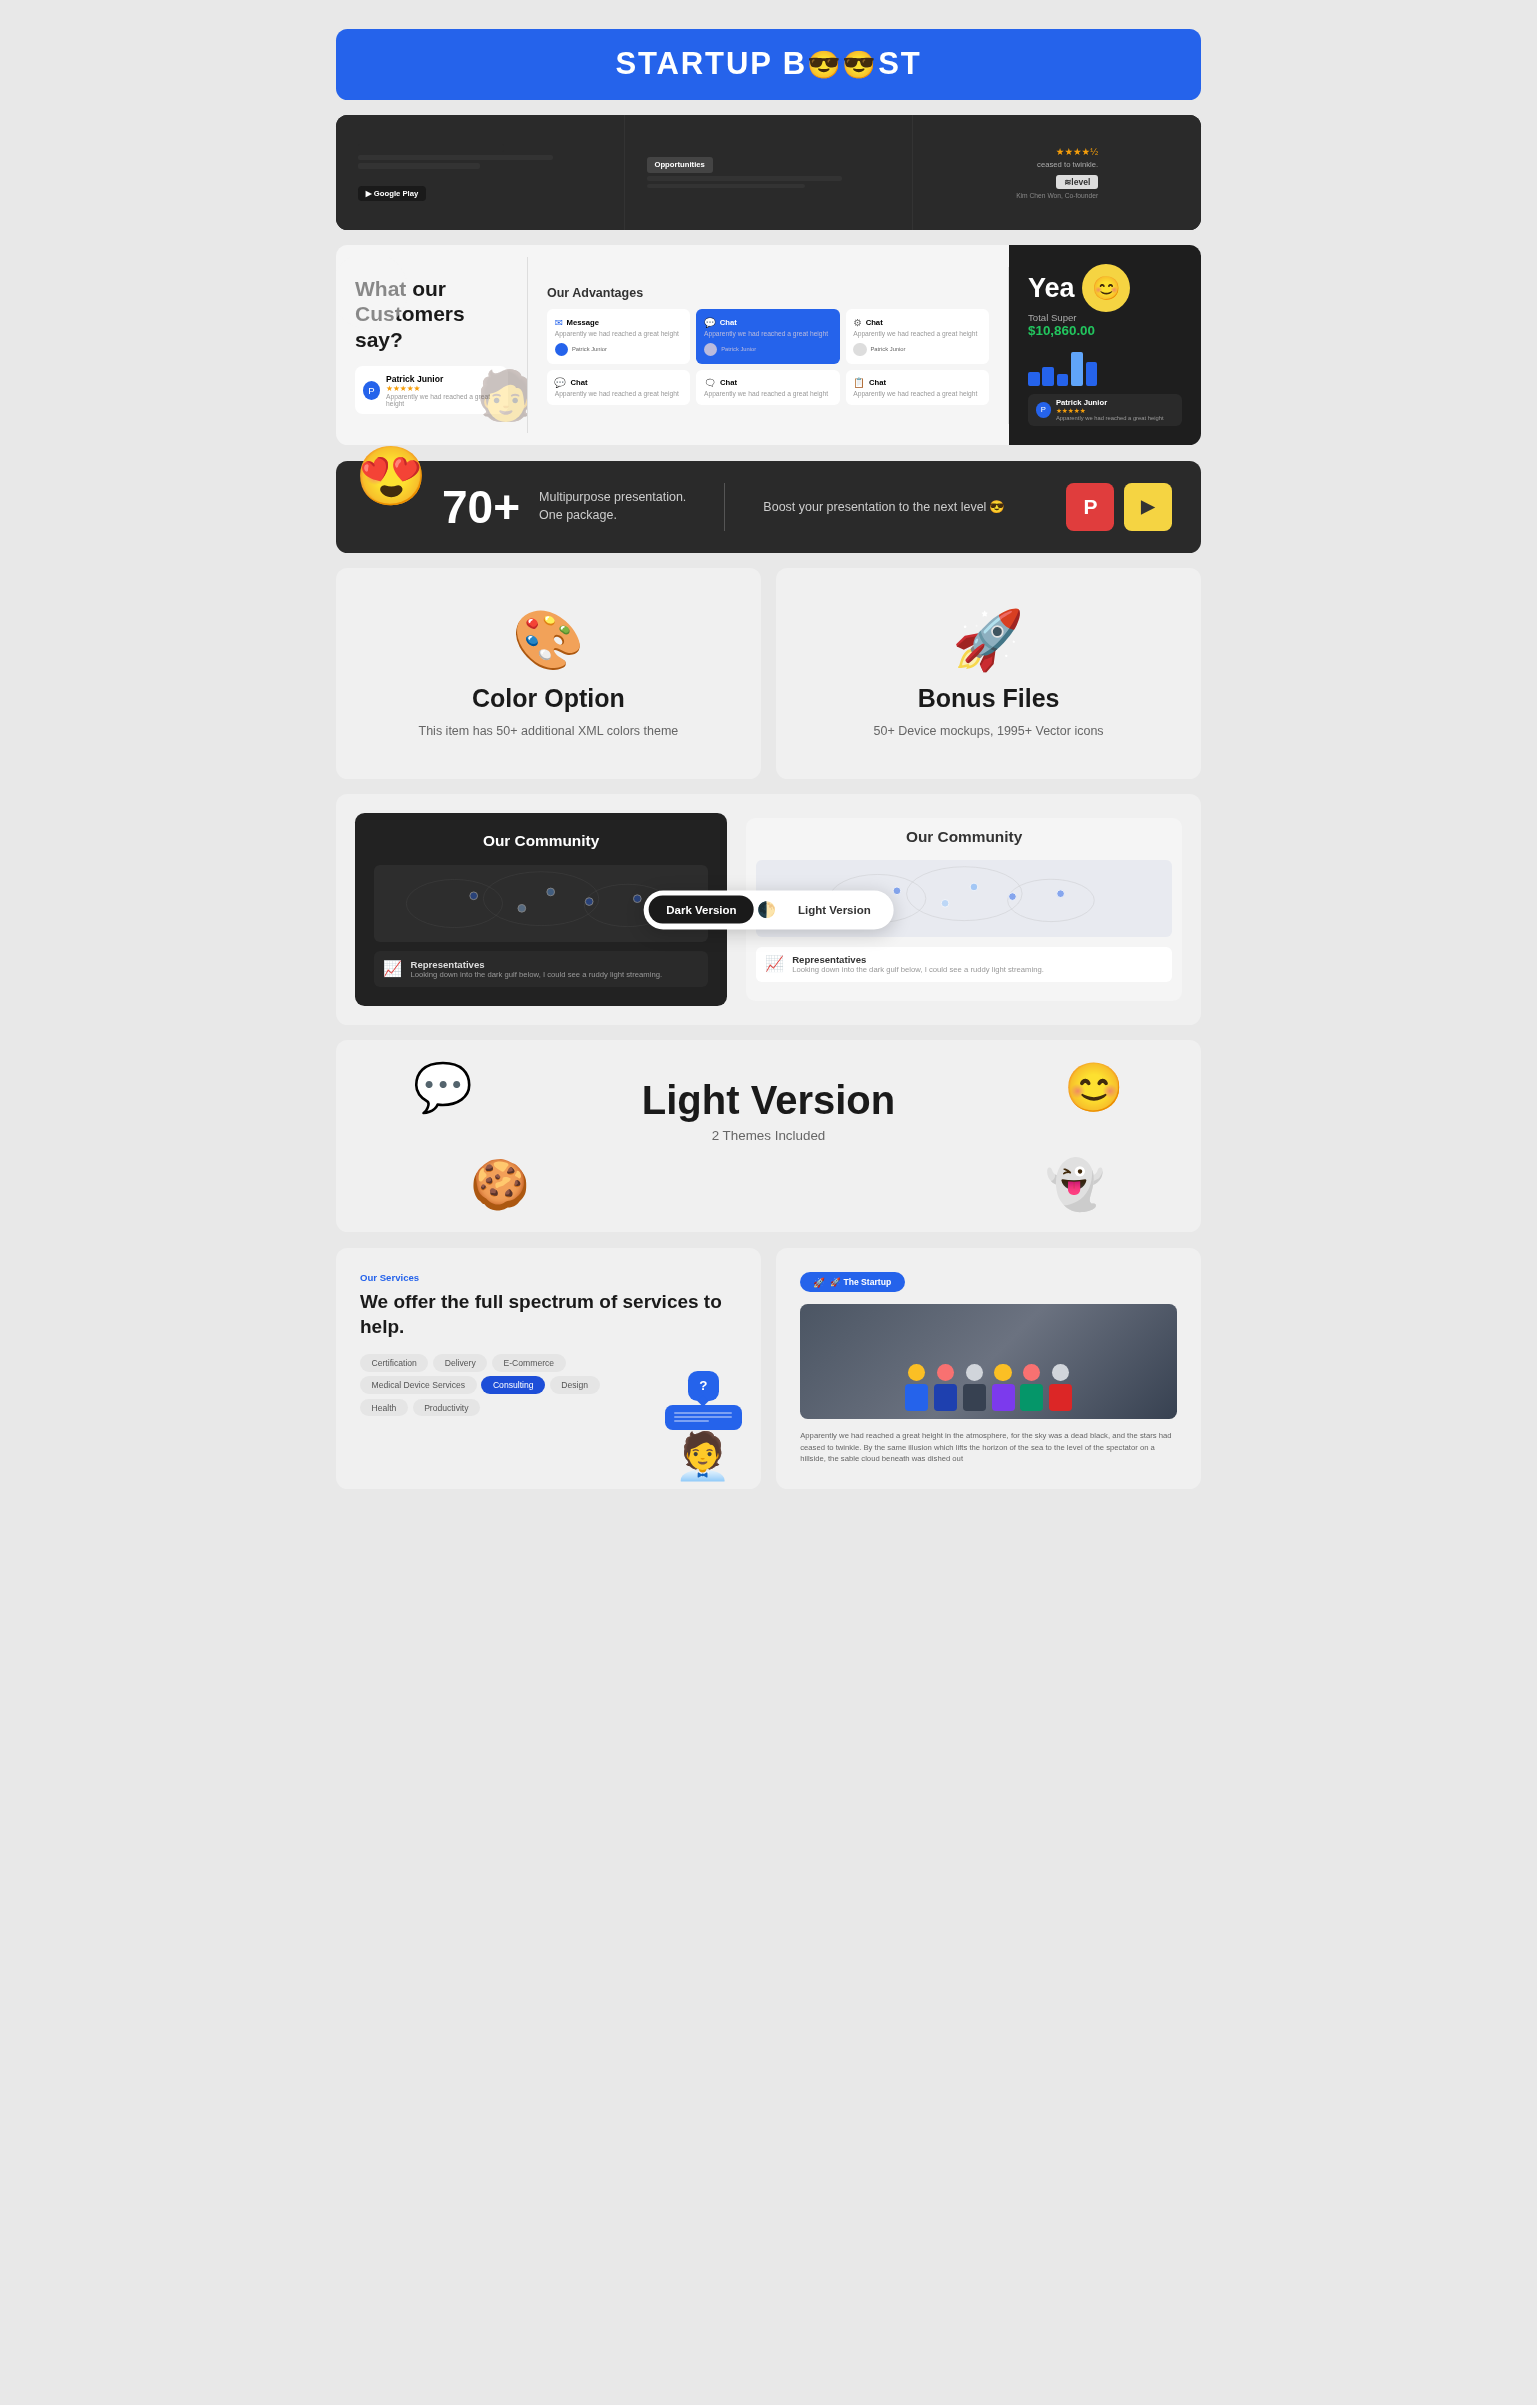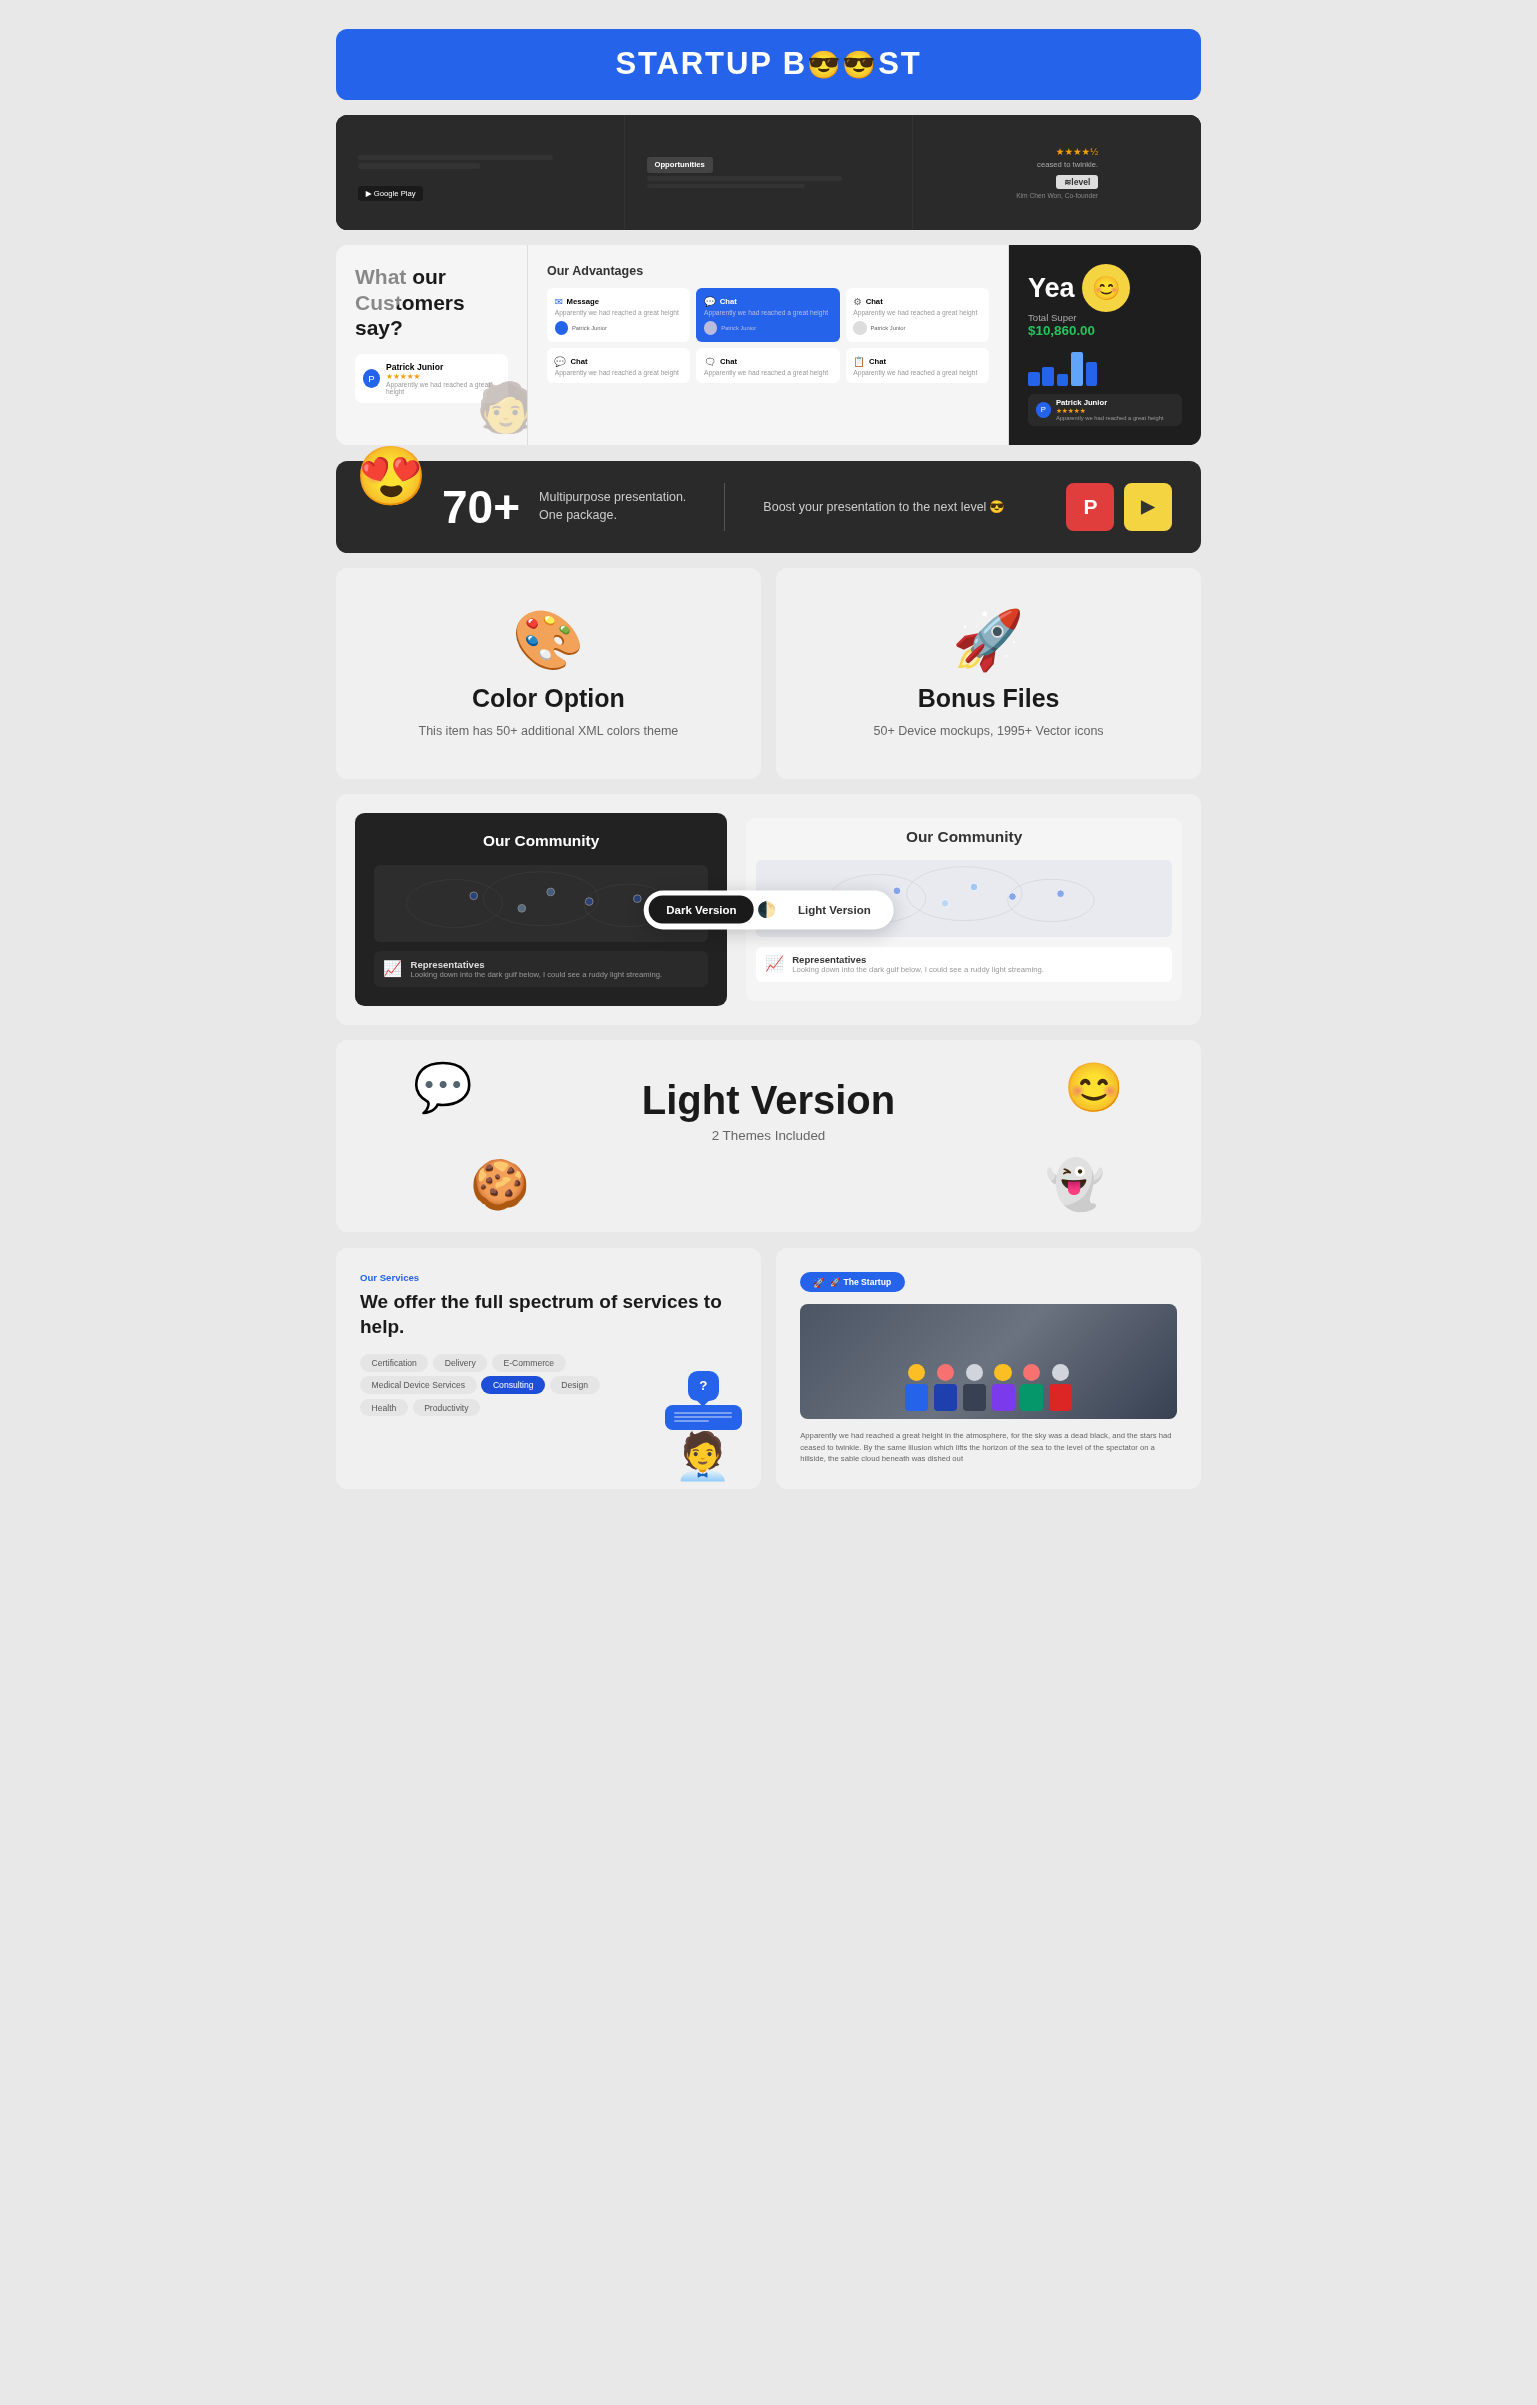--- a/index.html
+++ b/index.html
@@ -55,20 +55,21 @@
     .preview-cell:last-child { border-right: none; }
 
     
     .advantages-section {
       background: #f5f5f5;
       border-radius: 11.5px;
       display: flex;
       gap: 0;
       overflow: hidden;
       min-height: 192px;
+      align-items: center;
     }
     .adv-col {
       flex: 1;
       padding: 19px;
       border-right: 1px solid #ddd;
     }
     .adv-col:last-child { border-right: none; }
     .adv-col-dark {
       background: #1e1e1e;
       flex: 0 0 192px;
@@ -373,21 +374,21 @@
       STARTUP B<span style="font-size:27px;">😎😎</span>ST
     </div>
   </div>
 
   <div class="preview-strip">
     <div class="preview-cell">
       <div style="display:flex;flex-direction:column;gap:2.9px;padding:7.7px;width:90%;">
         <div style="background:#2a2a2a;height:7.7px;border-radius:1.9px;width:60%"></div>
         <div style="background:#333;height:5.8px;border-radius:1.9px;width:80%"></div>
         <div style="background:#333;height:5.8px;border-radius:1.9px;width:50%"></div>
-        <div style="background:#1a1a1a;border-radius:3.8px;padding:2.9px 7.7px;font-size:7.7px;color:white;width:fit-content;margin-top:14px;">▶ Google Play</div>
+        <div style="background:#1a1a1a;border-radius:3.8px;padding:2.9px 7.7px;font-size:7.7px;color:white;width:fit-content;margin-top:14px;font-weight:bold;">▶ Google Play</div>
       </div>
     </div>
     <div class="preview-cell">
       <div style="display:flex;flex-direction:column;gap:2.9px;padding:7.7px;width:90%;">
         <div style="background:#444;border-radius:2.9px;padding:3.8px 7.7px;font-size:7.7px;color:white;font-weight:600;width:fit-content;">Opportunities</div>
         <div style="background:#333;height:4.8px;border-radius:1.9px;width:80%"></div>
         <div style="background:#333;height:4.8px;border-radius:1.9px;width:65%"></div>
       </div>
     </div>
     <div class="preview-cell">

